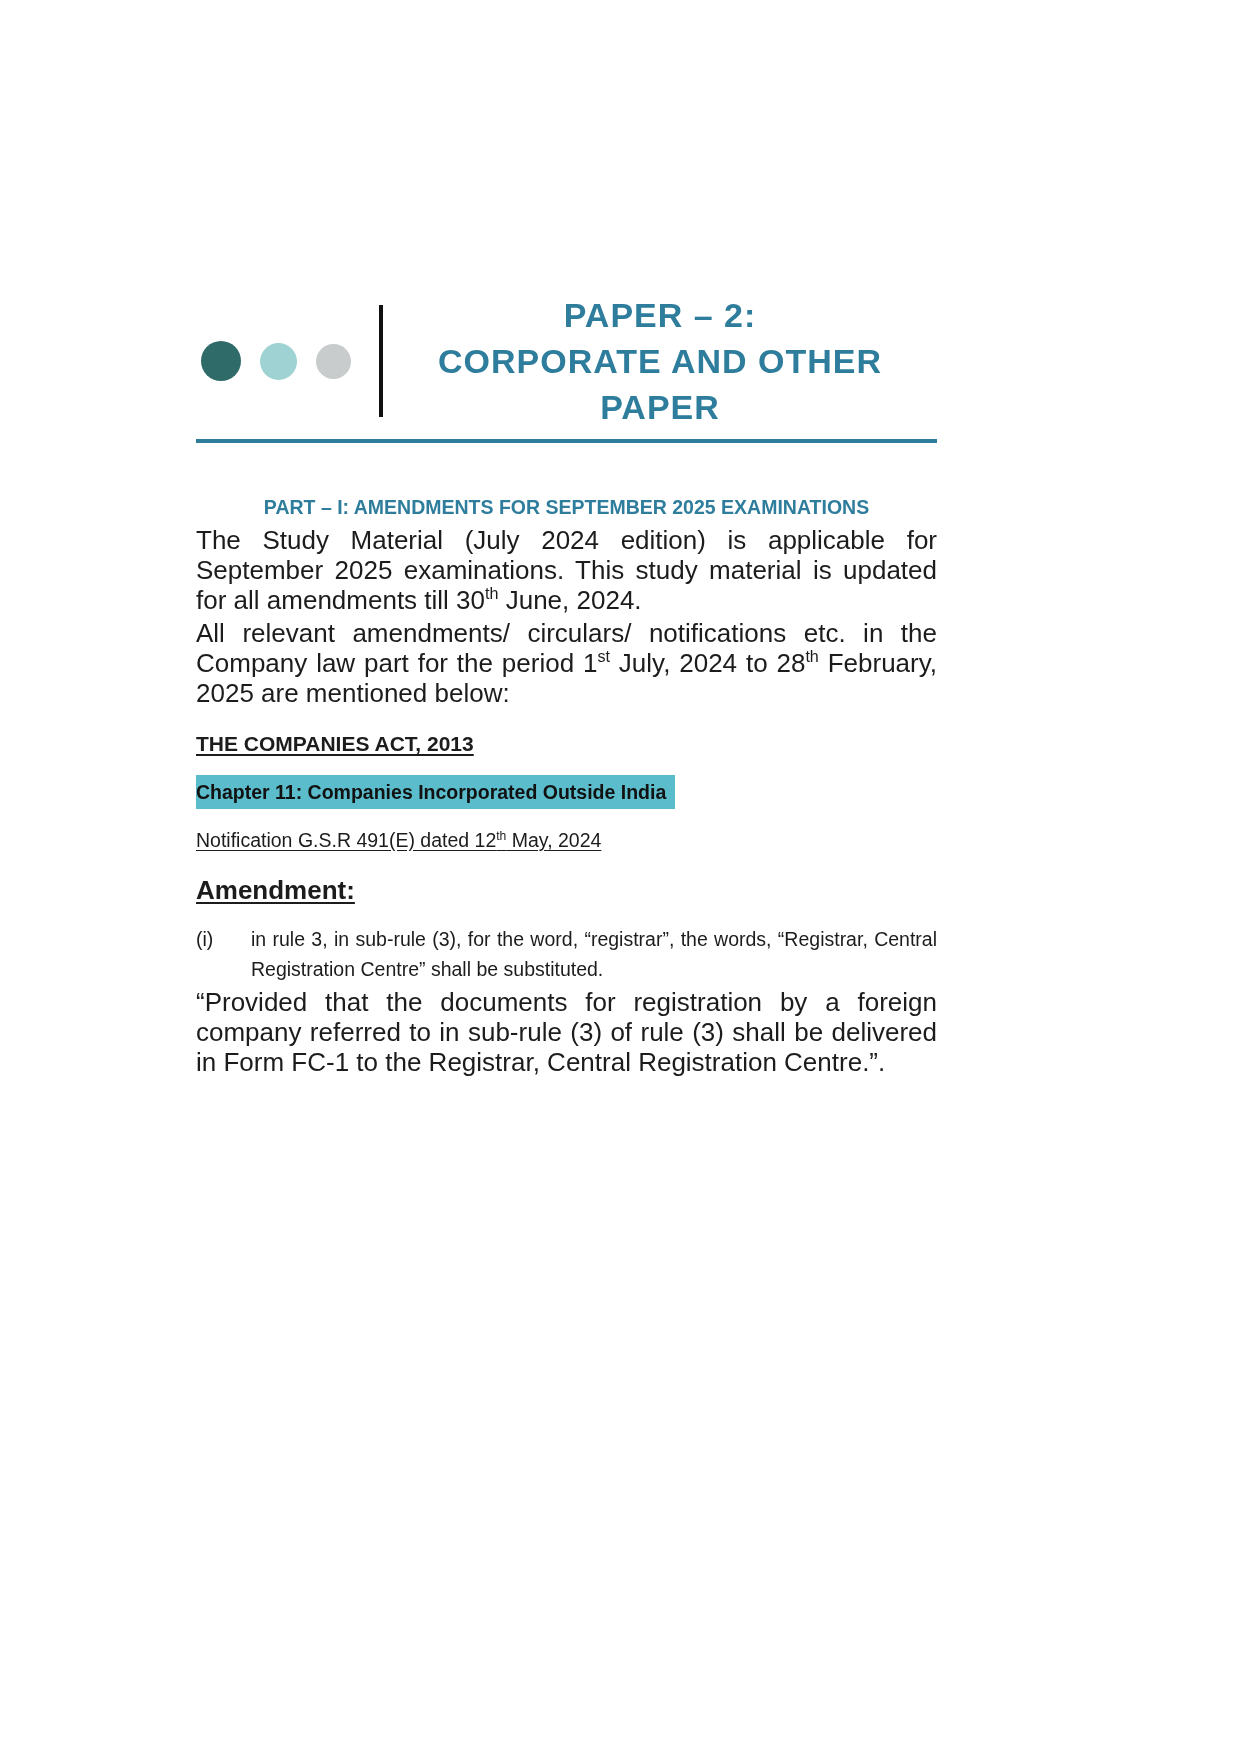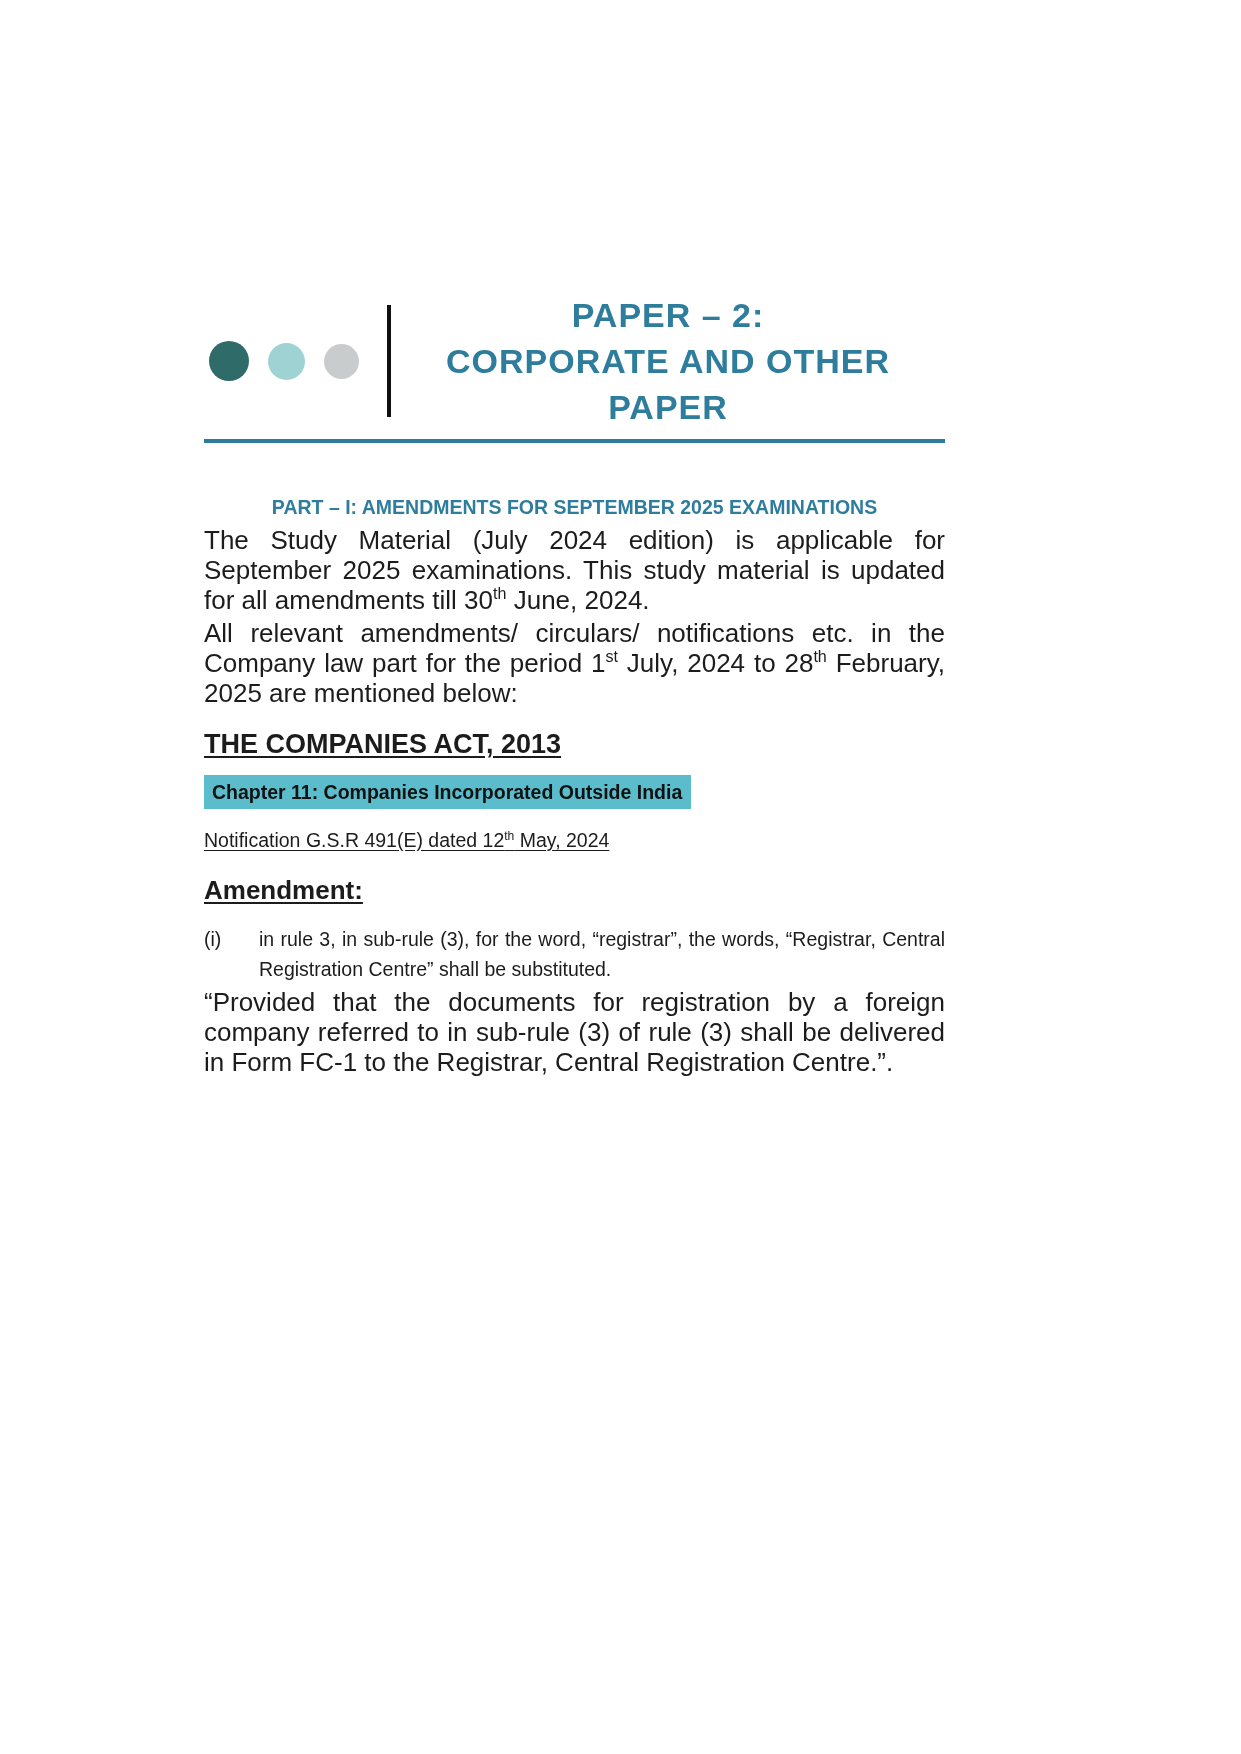--- a/index.html
+++ b/index.html
@@ -12,21 +12,21 @@
   }
   .page {
     position: relative;
     width: 1241px;
     height: 1754px;
     background: #ffffff;
     overflow: hidden;
   }
   .content {
     position: absolute;
-    left: 204px;
+    left: 196px;
     top: 0;
     width: 741px;
   }
 
   
   .header {
     display: flex;
     align-items: center;
     margin-top: 292px;
   }
@@ -62,33 +62,33 @@
     margin-top: 50px;
     text-align: center;
     color: var(--accent, #2e7d9c);
     font-weight: bold;
     font-size: 19.5px;
     line-height: 29px;
   }
   .act-heading {
     margin-top: 21px;
     font-weight: bold;
-    font-size: 27px;
+    font-size: 21px;
     line-height: 30px;
     text-decoration: underline;
     text-underline-offset: 3px;
   }
   .chapter-wrap { margin-top: 16px; }
   .chapter-heading {
     display: inline-block;
     background: var(--highlight, #5bbccb);
     font-weight: bold;
     font-size: 19.5px;
     line-height: 28px;
-    padding: 3px 9px 3px 8px;
+    padding: 3px 9px 3px 0;
     color: #111111;
   }
   .notification-heading {
     margin-top: 16px;
     font-size: 19.5px;
     line-height: 30px;
     text-decoration: underline;
     text-underline-offset: 3px;
   }
   .amendment-label {

